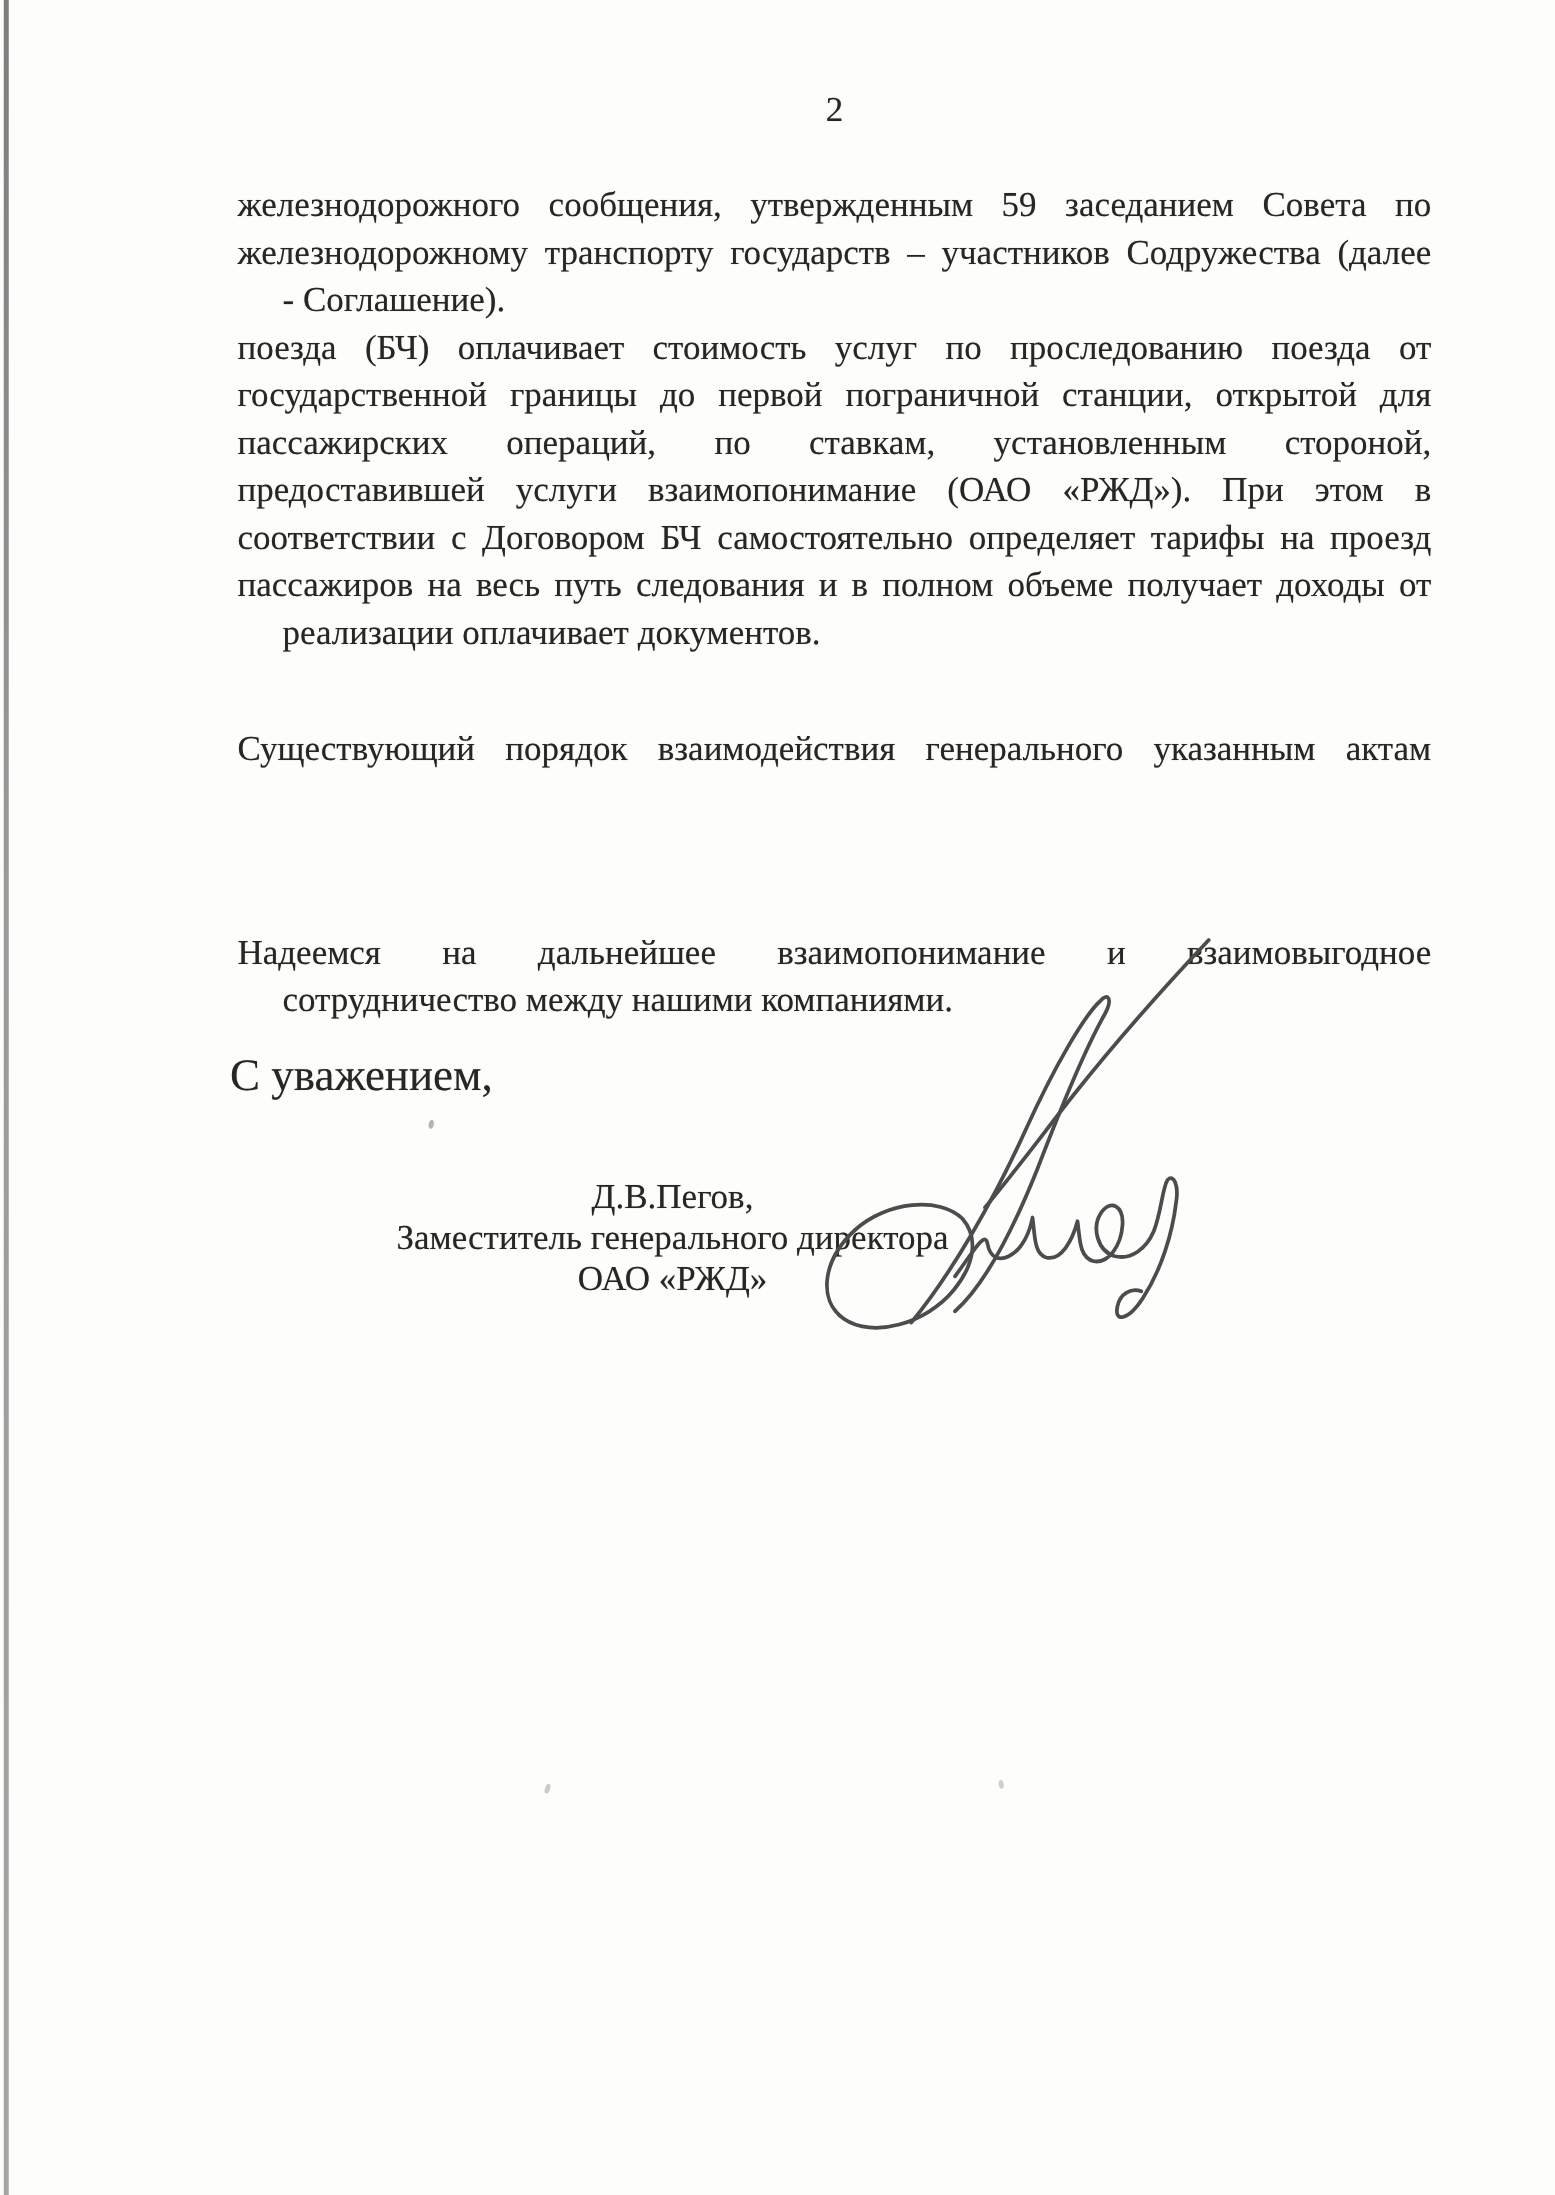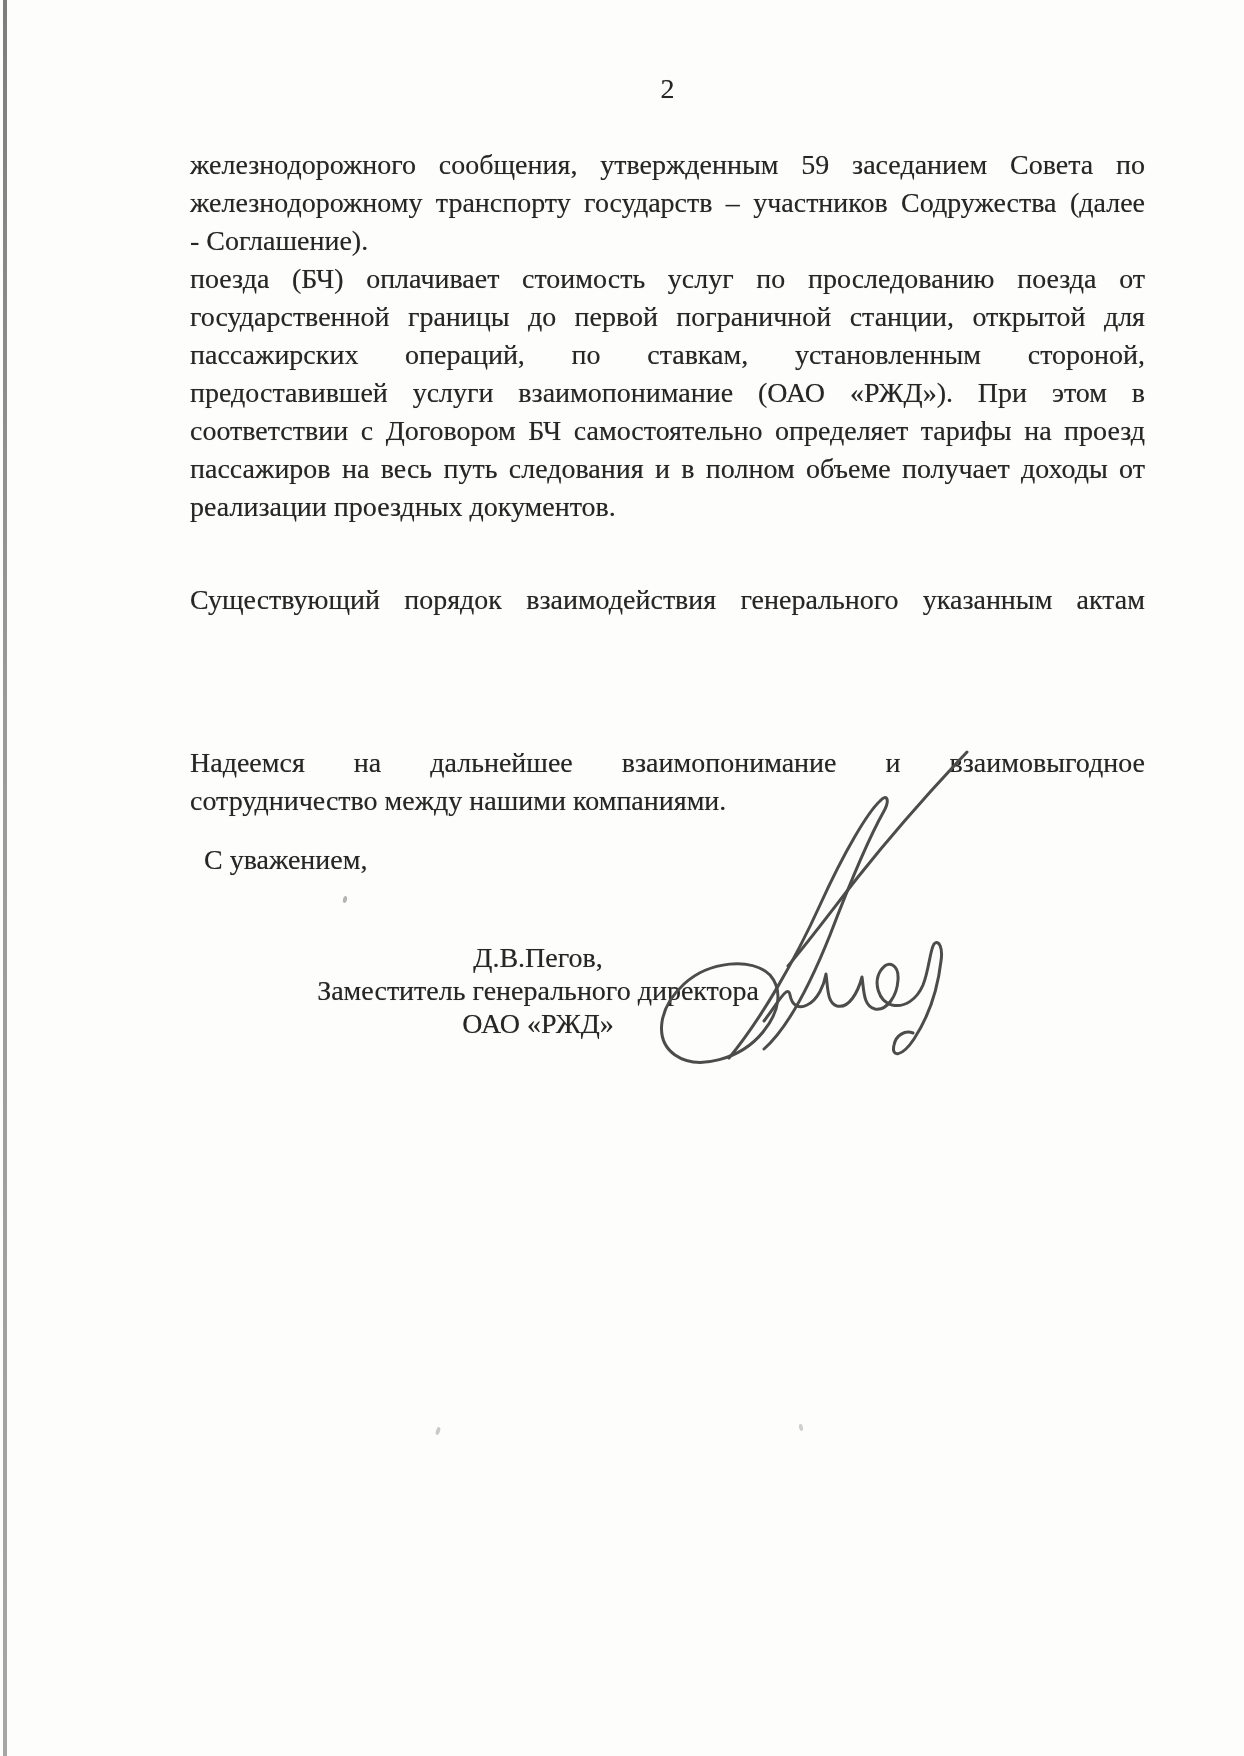--- a/index.html
+++ b/index.html
@@ -19,25 +19,25 @@
   .page-number{
     position:absolute;left:190px;width:955px;top:70px;
     text-align:center;font-size:29px;
   }
   .textline{
     font-size:28px;line-height:38px;height:38px;
     text-shadow:0 0 0.7px rgba(20,20,20,.45);
   }
   .para{position:absolute;left:190px;width:955px;}
   .jline{text-align:justify;text-align-last:justify;}
-  .lastline{text-align:right;text-align-last:left;}
+  .lastline{text-align:right;text-align-last:left;margin-left:36px;}
   .p1{top:146px;} .p2{top:260px;} .p3{top:581px;} .p4{top:744px;}
   .closing{
-    position:absolute;left:204px;top:841px;width:600px;
-    font-size:28px;line-height:38px;
+    position:absolute;left:184px;top:841px;width:600px;
+    font-size:36px;line-height:38px;
     text-shadow:0 0 0.7px rgba(20,20,20,.45);
   }
   .sig-block{
     position:absolute;left:188px;top:941px;width:700px;
     font-size:28px;
   }
   .sig-block .textline{line-height:33px;height:33px;text-align:center;}
   .signature-svg{position:absolute;left:590px;top:640px;width:400px;height:450px;}
   .signature-svg path{fill:none;stroke-width:3;stroke-linecap:round;stroke-linejoin:round;}
   .speck{position:absolute;border-radius:50%;}
@@ -60,21 +60,21 @@
         <div class="textline jline">железнодорожному транспорту государств – участников Содружества (далее</div>
         <div class="textline lastline">- Соглашение).</div>
       </div>
       <div class="para p2">
         <div class="textline jline">поезда (БЧ) оплачивает стоимость услуг по проследованию поезда от</div>
         <div class="textline jline">государственной границы до первой пограничной станции, открытой для</div>
         <div class="textline jline">пассажирских операций, по ставкам, установленным стороной,</div>
         <div class="textline jline">предоставившей услуги взаимопонимание (ОАО «РЖД»). При этом в</div>
         <div class="textline jline">соответствии с Договором БЧ самостоятельно определяет тарифы на проезд</div>
         <div class="textline jline">пассажиров на весь путь следования и в полном объеме получает доходы от</div>
-        <div class="textline lastline">реализации проездных документов.</div>
+        <div class="textline lastline">реализации оплачивает документов.</div>
       </div>
       <div class="para p3">
         <div class="textline jline">Существующий порядок взаимодействия генерального указанным актам</div>
       </div>
       <div class="para p4">
         <div class="textline jline">Надеемся на дальнейшее взаимопонимание и взаимовыгодное</div>
         <div class="textline lastline">сотрудничество между нашими компаниями.</div>
       </div>
     </div>
 

